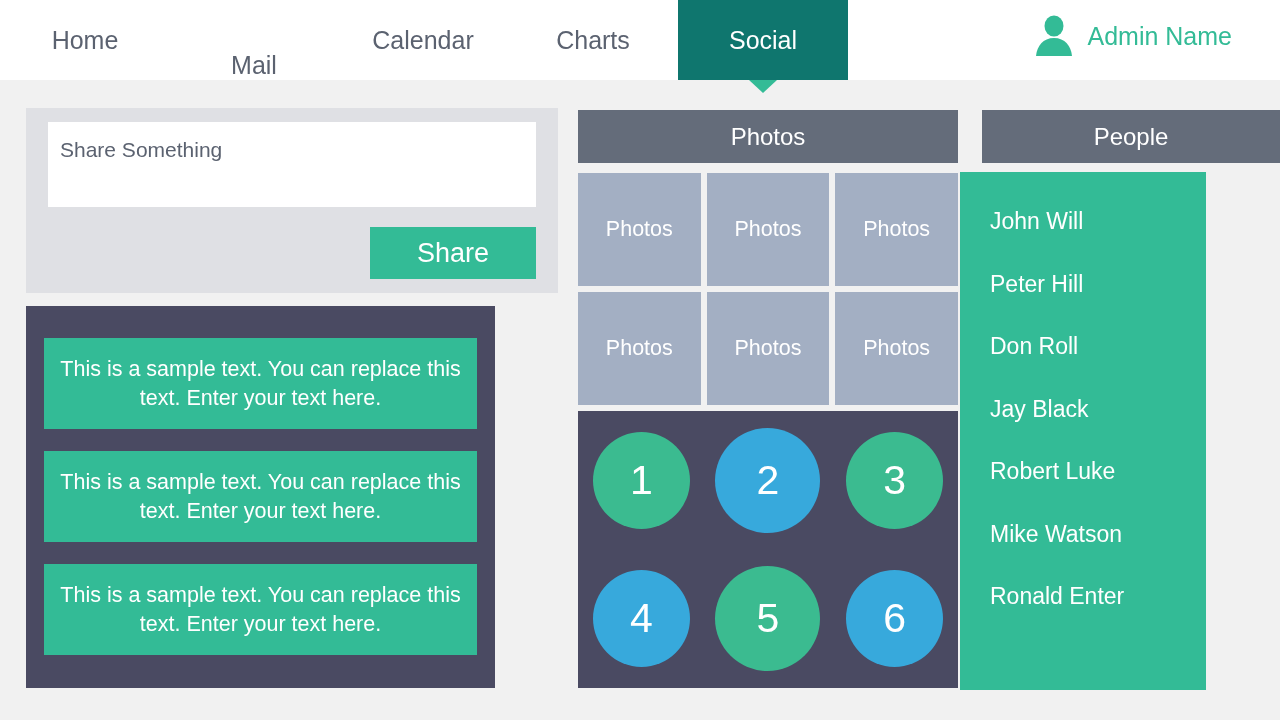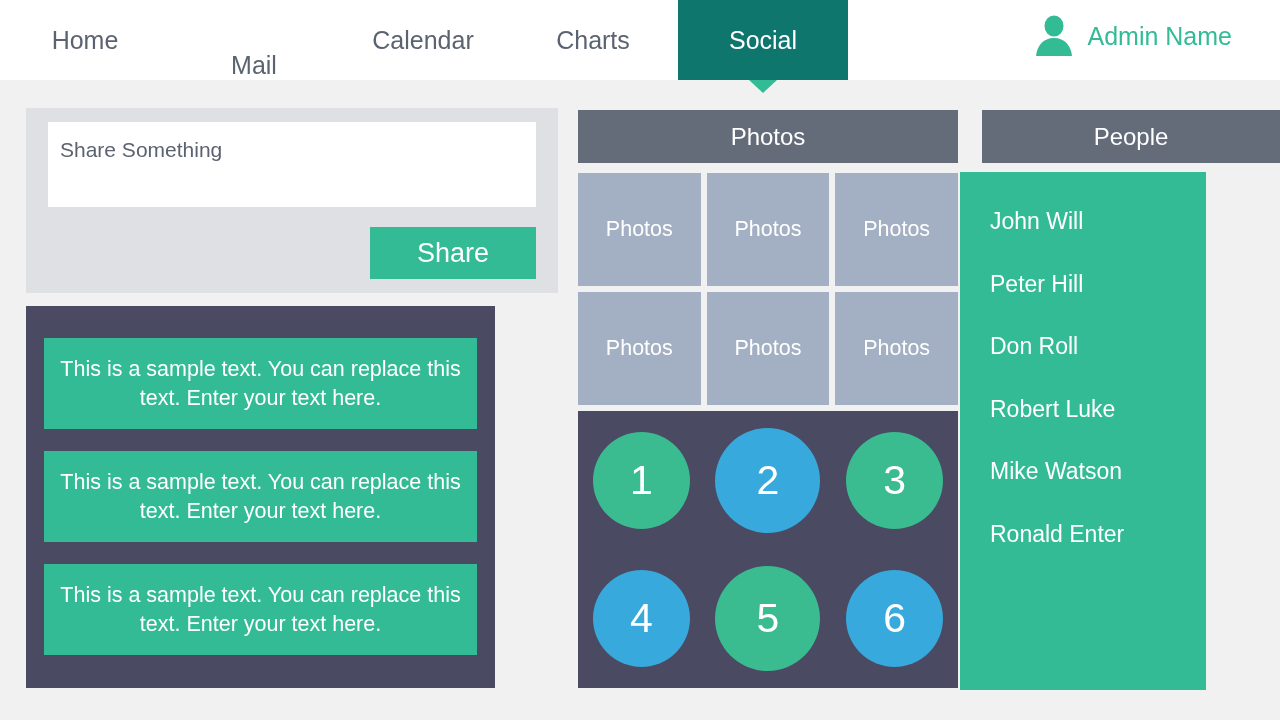--- a/index.html
+++ b/index.html
@@ -307,16 +307,17 @@
   <div class="circle" style="background: rgb(55, 169, 220);">6</div>
 </div>
 
 <div class="section-header people-header">
   <span>People</span>
 </div>
 <div class="people-panel">
   <div class="person-row">John Will</div>
   <div class="person-row">Peter Hill</div>
   <div class="person-row">Don Roll</div>
+  <div class="person-row">Jay Black</div>
   <div class="person-row">Robert Luke</div>
   <div class="person-row">Mike Watson</div>
   <div class="person-row">Ronald Enter</div>
 </div>
 
 </body></html>

